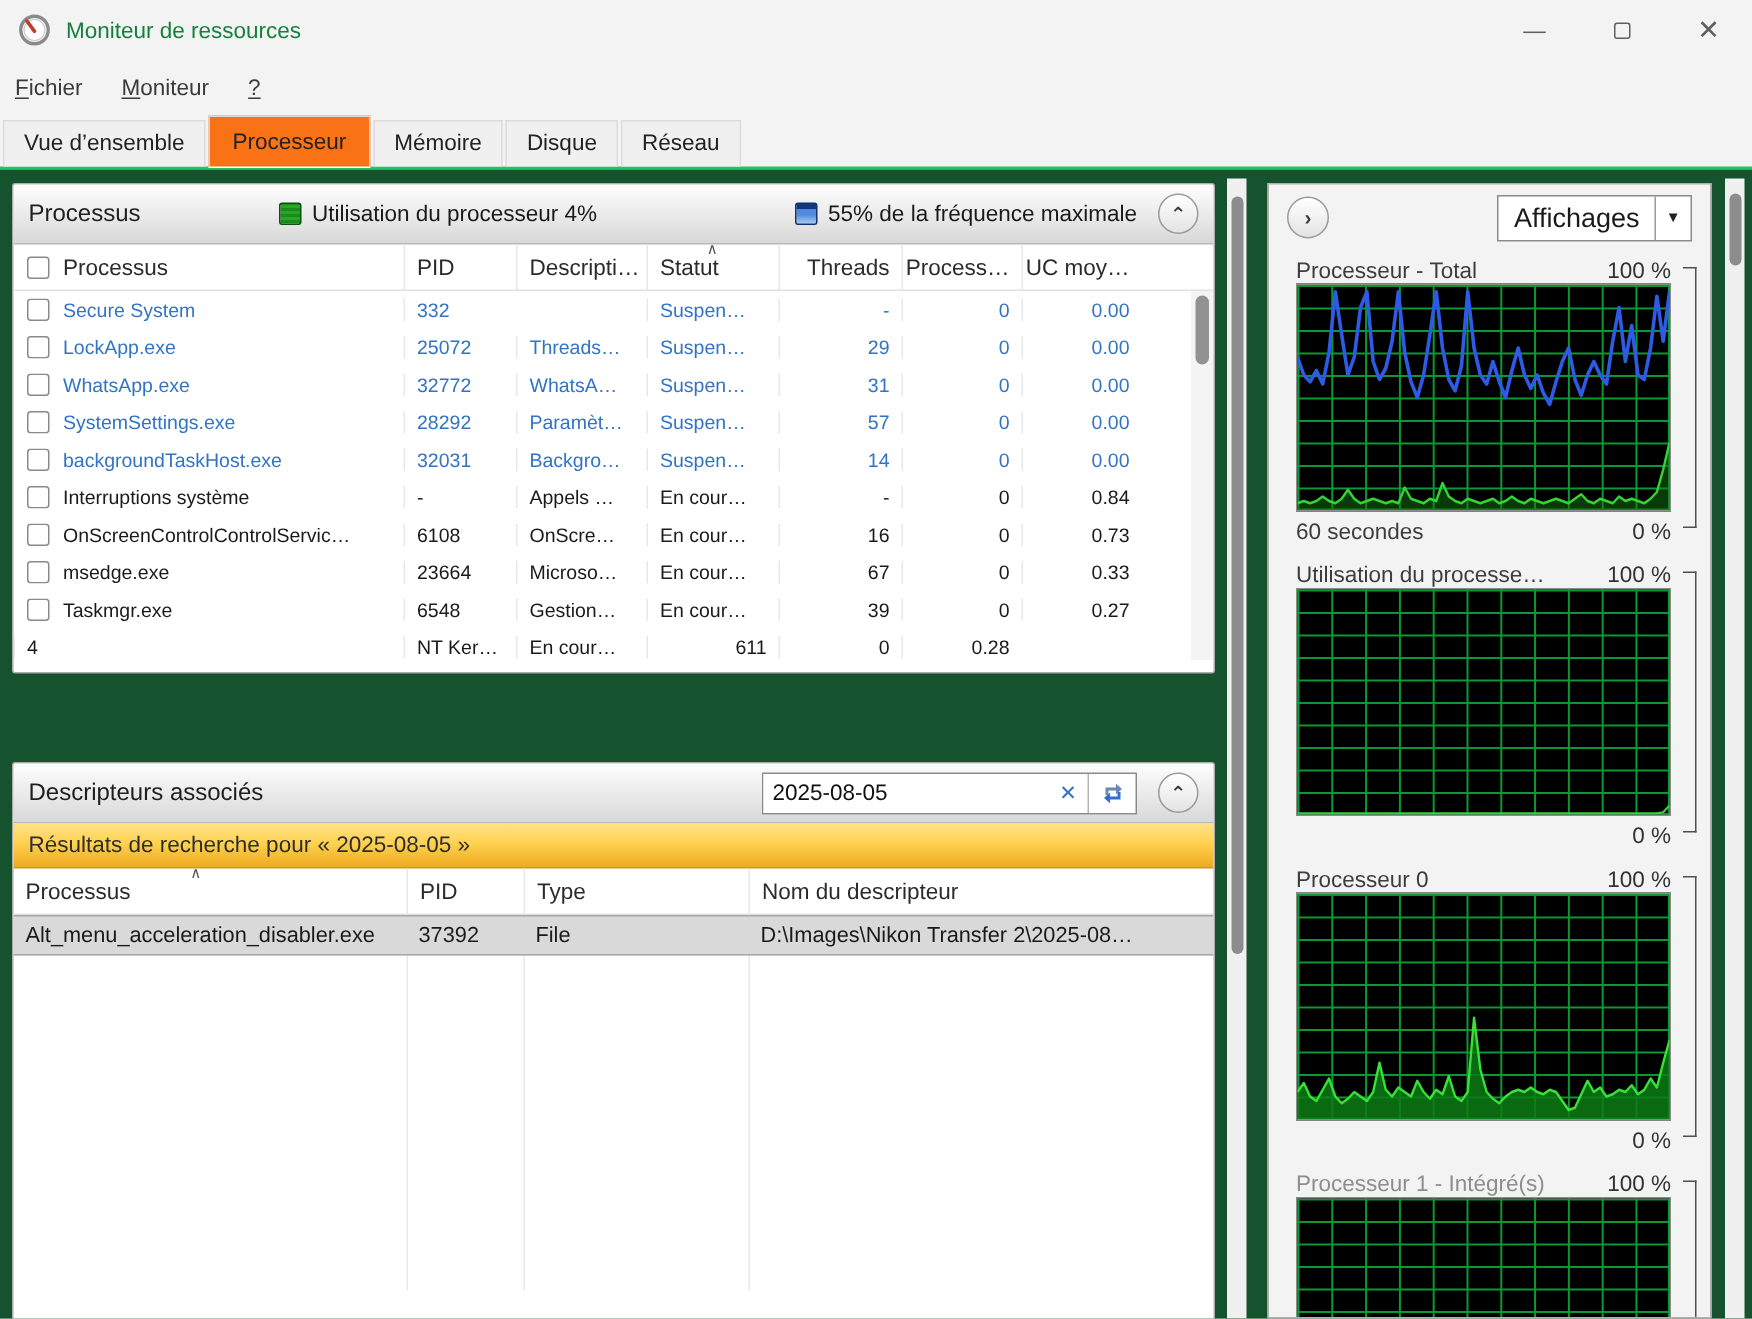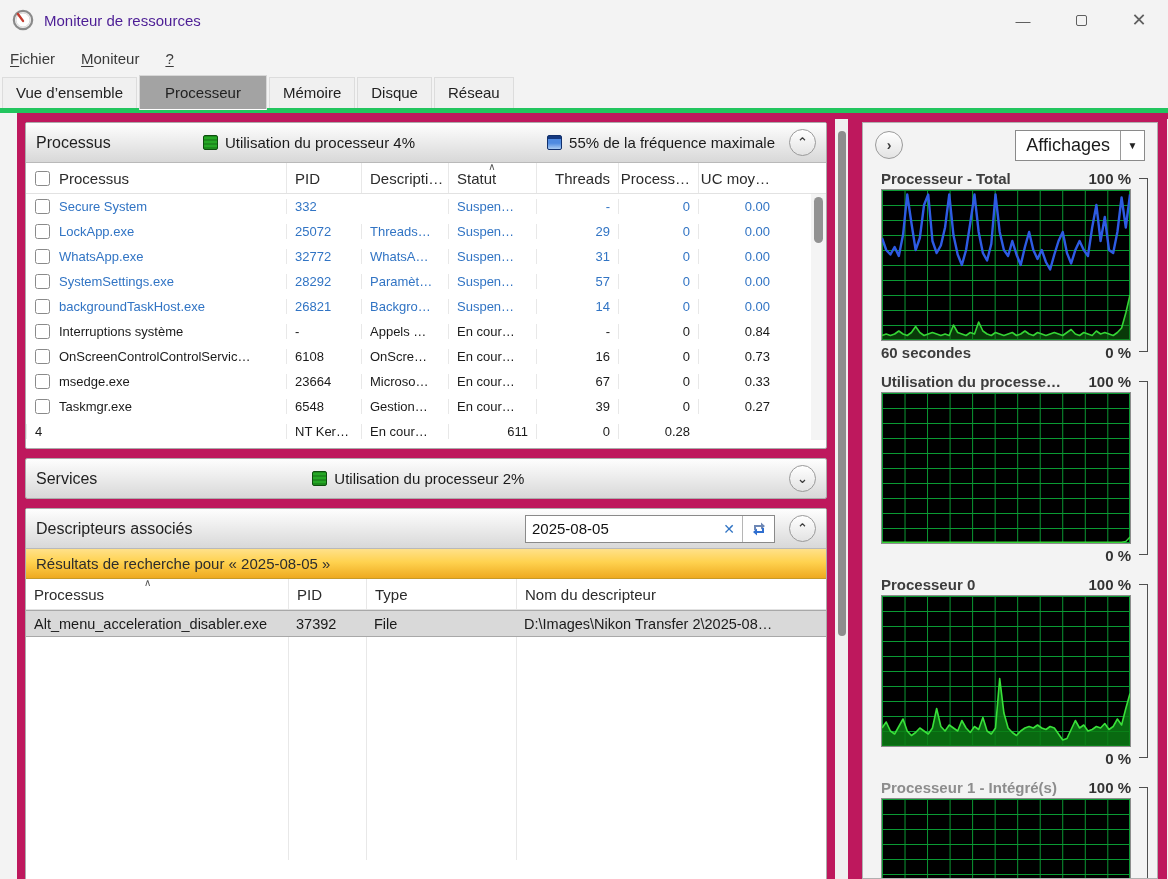--- a/index.html
+++ b/index.html
@@ -4,34 +4,34 @@
 <style>
   * { margin:0; padding:0; box-sizing:border-box; }
   html,body { width:1168px; height:879px; overflow:hidden; }
   body {
     font-family:"Liberation Sans","DejaVu Sans",sans-serif;
     background:#f3f3f3; color:#1a1a1a; position:relative; font-size:15px;
   }
   
   .titlebar { height:40px; display:flex; align-items:center; padding-left:12px; background:#f3f3f3; }
   .app-icon { width:22px; height:22px; margin-right:10px; }
-  .title-text { color:#4c1d95; font-size:15px; }
+  .title-text { color:#15803d; font-size:15px; }
   .win-controls { margin-left:auto; display:flex; height:100%; }
   .win-btn { width:58px; height:100%; display:flex; align-items:center; justify-content:center; color:#5f5f5f; font-size:15px; }
   .max-glyph { width:11px; height:11px; border:1.2px solid #5f5f5f; border-radius:2px; display:inline-block; }
   
   .menubar { height:36px; display:flex; align-items:center; gap:26px; padding-left:10px; background:#f3f3f3; }
   .menu-item { color:#3a3a3a; cursor:default; }
   .menu-item u { text-decoration:underline; text-underline-offset:2px; }
   
-  .tabbar { height:37px; display:flex; align-items:center; padding-left:2px; border-bottom:5px solid #22c55e; background:#f3f3f3; }
+  .tabbar { height:37px; display:flex; align-items:flex-end; padding-left:2px; border-bottom:2px solid #22c55e; background:#f3f3f3; }
   .tab { padding:6px 13px 7px; background:#f0f0f0; border:1px solid #dcdcdc; border-bottom:none; margin-right:2px; color:#222; }
-  .tab.active { background:#a3a3a3; border:1px solid #d7d7d7; border-bottom:1px solid #fff; margin-bottom:-1px; padding:8px 25px 8px; }
-  
-  .content { position:absolute; left:0; top:113px; right:0; bottom:0; background:#be185d;margin-left:17px; }
+  .tab.active { background:#f97316; border:1px solid #d7d7d7; border-bottom:1px solid #fff; margin-bottom:-1px; padding:8px 15px 8px; }
+  
+  .content { position:absolute; left:0; top:113px; right:0; bottom:0; background:#14532d; }
   .panel { position:absolute; background:#fff; border:1px solid #ababab; border-radius:2px; overflow:hidden; }
   .panel-header { height:40px; background:linear-gradient(#fefefe,#e9e9e9 55%,#d8d8d8); border-bottom:1px solid #b9b9b9; display:flex; align-items:center; padding:0 10px; }
   .panel-title { font-size:16px; color:#1f1f1f; }
   .legend { display:flex; align-items:flex-start; gap:6px; margin-left:auto; }
   .legend .pair { display:flex; align-items:center; gap:7px; }
   .sq { width:15px; height:15px; border-radius:2px; }
   .sq.green { background:repeating-linear-gradient(0deg,#1d8a1d 0 2px,#25a825 2px 4px); border:1px solid #0d4f0d; }
   .sq.blue { background:linear-gradient(#14387f 0 24%, #4f8ae0 24% 55%, #a9cbf2); border:1px solid #12306b; }
   .chev-btn { width:27px; height:27px; border-radius:50%; border:1px solid #9a9a9a; background:linear-gradient(#ffffff,#e3e3e3); display:flex; align-items:center; justify-content:center; color:#3c3c3c; font-size:13px; font-weight:bold; margin-left:14px; }
   .legend-gap { width:120px; }
@@ -71,21 +71,21 @@
   .vscroll { position:absolute; width:13px; background:#f0f0f0; }
   .vscroll .thumb { position:absolute; left:2.5px; right:2.5px; background:#8d8d8d; border-radius:5px; }
   
   .right-panel { position:absolute; left:845px; top:9px; width:296px; bottom:0; border:1px solid #b0b0b0; background:#f3f3f3; overflow:hidden; }
   .rp-header { height:44px; display:flex; align-items:center; padding:0 12px; }
   .expand-btn { width:28px; height:28px; border-radius:50%; border:1px solid #9a9a9a; background:linear-gradient(#ffffff,#e3e3e3); display:flex; align-items:center; justify-content:center; color:#3c3c3c; font-weight:bold; font-size:14px; }
   .views-btn { margin-left:auto; height:31px; background:#fff; border:1px solid #8a8a8a; display:flex; align-items:stretch; }
   .views-label { display:flex; align-items:center; padding:0 10px; font-size:18px; color:#1a1a1a; }
   .views-arrow { width:24px; display:flex; align-items:center; justify-content:center; border-left:1px solid #9a9a9a; font-size:10px; color:#222; }
   .graph-section { position:relative; padding:0 26px 0 18px; margin-bottom:7px; }
-  .graph-toprow,.graph-botrow { height:22px; display:flex; align-items:center; justify-content:space-between; color:#3d3d3d; font-size:15px;font-weight:bold; }
+  .graph-toprow,.graph-botrow { height:22px; display:flex; align-items:flex-end; justify-content:space-between; color:#3d3d3d; font-size:15px; }
   .graph-toprow .gmax,.graph-botrow .gmin { color:#333; }
   .graph-section.dim .gname { color:#8d8d8d; }
   .graph-box { position:relative; height:152px; border:1px solid #8c8c8c; background-color:#000;
     background-image:linear-gradient(to right,#0a9a33 1px,transparent 1px),linear-gradient(to bottom,#0a9a33 1px,transparent 1px);
     background-size:calc(100%/11) 100%,100% calc(100%/10);
     box-shadow:inset -1px 0 0 #0a9a33, inset 0 -1px 0 #0a9a33; }
   .graph-box svg { position:absolute; inset:0; width:100%; height:100%; }
   .bracket { position:absolute; right:9px; top:11px; bottom:11px; width:9px; border-top:1.5px solid #4f4f4f; border-right:1.5px solid #4f4f4f; border-bottom:1.5px solid #4f4f4f; }
   .bracket.open-bottom { border-bottom:none; }
 </style>
@@ -215,21 +215,21 @@
             <div class="cell colline">Suspen…</div>
             <div class="cell colline r">57</div>
             <div class="cell colline r">0</div>
             <div class="cell colline r">0.00</div>
           </div>
           <div class="tbl-row proc-grid blue">
             <div class="cell namecell">
               <span class="cb"></span>
               <span>backgroundTaskHost.exe</span>
             </div>
-            <div class="cell colline">26821</div>
+            <div class="cell colline">32031</div>
             <div class="cell colline">Backgro…</div>
             <div class="cell colline">Suspen…</div>
             <div class="cell colline r">14</div>
             <div class="cell colline r">0</div>
             <div class="cell colline r">0.00</div>
           </div>
           <div class="tbl-row proc-grid">
             <div class="cell namecell">
               <span class="cb"></span>
               <span>Interruptions système</span>
@@ -285,34 +285,20 @@
             <div class="cell colline r">0</div>
             <div class="cell colline r">0.28</div>
           </div>
         </div>
       <div class="proc-scroll">
           <div class="thumb"></div>
         </div>
     </div>
   </div>
 
-  <div class="panel" style="left:8px; top:345px; width:802px; height:41px;">
-    <div class="panel-header" style="border-bottom:none; height:39px;">
-      <span class="panel-title">Services</span>
-      <div class="legend" id="svc-legend" style="margin-right:auto; margin-left:215px;">
-          <span class="pair">
-            <span class="sq green"></span>
-            <span>Utilisation du processeur 2%</span>
-          </span>
-        </div>
-      <div class="chev-btn">
-          <span>⌄</span>
-        </div>
-    </div>
-  </div>
 
   <div class="panel" style="left:8px; top:395px; width:802px; height:380px;">
     <div class="panel-header">
       <span class="panel-title">Descripteurs associés</span>
       <div class="search-group">
         <input class="search-input" value="2025-08-05" style="">
         <span class="clear-x">✕</span>
         <span class="refresh-btn">
           <svg width="16" height="16" viewBox="0 0 16 16">
             <path d="M3 9 L3 4 L10 4 L10 1.5 L14 5 L10 8.5 L10 6 L5 6 L5 9 Z" fill="#6d87b5"></path>

